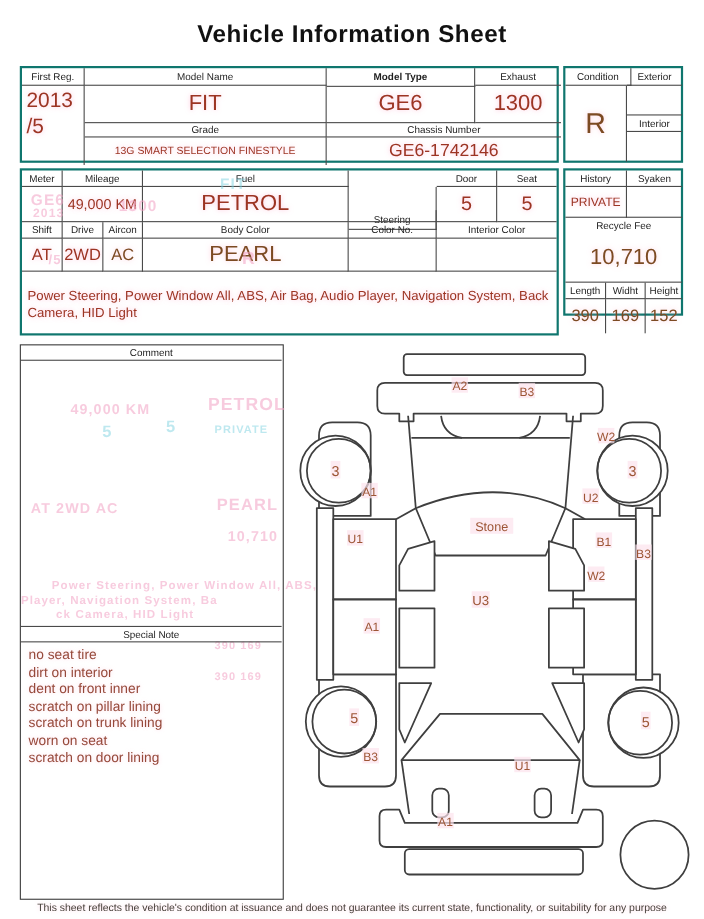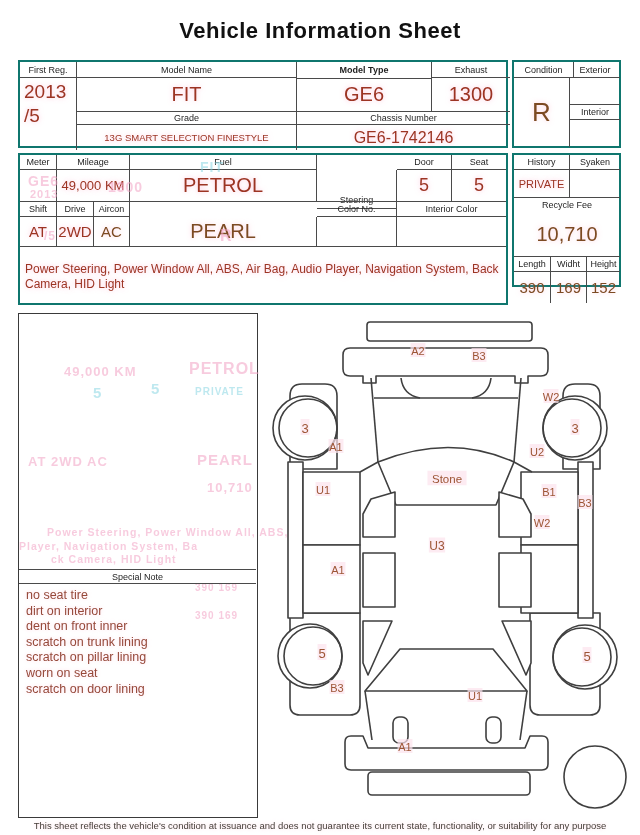--- a/index.html
+++ b/index.html
@@ -76,20 +76,21 @@
     <div class="c br bb" style="left:0;top:15px;width:37px;height:32px;"></div>
     <div class="c v br bb" style="left:37px;top:15px;width:73px;height:32px;font-size:13px;">49,000 KM</div>
     <div class="c v br bb" style="left:110px;top:15px;width:187px;height:32px;font-size:20px;">PETROL</div>
     <div class="c br bb" style="left:297px;top:15px;width:80px;height:32px;"></div>
     <div class="c v br bb" style="left:377px;top:15px;width:55px;height:32px;font-size:18px;">5</div>
     <div class="c v bb" style="left:432px;top:15px;width:54px;height:32px;font-size:18px;">5</div>
 
     <div class="c h br bb" style="left:0;top:47px;width:37px;height:15px;">Shift</div>
     <div class="c h br bb" style="left:37px;top:47px;width:37px;height:15px;">Drive</div>
     <div class="c h br bb" style="left:74px;top:47px;width:36px;height:15px;">Aircon</div>
+    <div class="c h br bb" style="left:110px;top:47px;width:187px;height:15px;">Body Color</div>
     <div class="c h br bb" style="left:297px;top:47px;width:80px;height:15px;">Color No.</div>
     <div class="c h bb" style="left:377px;top:47px;width:109px;height:15px;">Interior Color</div>
 
     <div class="c v br bb" style="left:0;top:62px;width:37px;height:30px;font-size:15px;">AT</div>
     <div class="c v br bb" style="left:37px;top:62px;width:37px;height:30px;font-size:15px;">2WD</div>
     <div class="c vbrown br bb" style="left:74px;top:62px;width:36px;height:30px;font-size:15px;">AC</div>
     <div class="c vbrown br bb" style="left:110px;top:62px;width:187px;height:30px;font-size:20px;">PEARL</div>
     <div class="c br bb" style="left:297px;top:62px;width:80px;height:30px;"></div>
     <div class="c bb" style="left:377px;top:62px;width:109px;height:30px;"></div>
 
@@ -114,42 +115,43 @@
     <div class="c vbrown bb" style="left:0;top:57px;width:106px;height:45px;font-size:20px;">10,710</div>
     <div class="c h br bb" style="left:0;top:102px;width:37px;height:15px;">Length</div>
     <div class="c h br bb" style="left:37px;top:102px;width:36px;height:15px;">Widht</div>
     <div class="c h bb" style="left:73px;top:102px;width:33px;height:15px;">Height</div>
     <div class="c vbrown br" style="left:0;top:117px;width:37px;height:31px;font-size:15px;">390</div>
     <div class="c vbrown br" style="left:37px;top:117px;width:36px;height:31px;font-size:15px;">169</div>
     <div class="c vbrown" style="left:73px;top:117px;width:33px;height:31px;font-size:15px;">152</div>
   </div>
 
   <div class="box-thin" style="left:18px;top:313px;width:240px;height:505px;">
+    <div class="c h bb" style="left:0;top:0;width:237px;height:14px;">Comment</div>
     <div id="ghost-comment" style="position:absolute;left:0;top:14px;width:237px;height:300px;pointer-events:none;">
         <span class="ghost gpink" style="left: 45px; top: 36px; font-size: 13px;">49,000 KM</span>
         <span class="ghost gpink" style="left: 170px; top: 32px; font-size: 16px;">PETROL</span>
         <span class="ghost gcyan" style="left: 74px; top: 56px; font-size: 15px;">5</span>
         <span class="ghost gcyan" style="left: 132px; top: 52px; font-size: 15px;">5</span>
         <span class="ghost gcyan" style="left: 176px; top: 58px; font-size: 10px;">PRIVATE</span>
         <span class="ghost gpink" style="left: 9px; top: 126px; font-size: 13px;">AT  2WD  AC</span>
         <span class="ghost gpink" style="left: 178px; top: 123px; font-size: 15px;">PEARL</span>
         <span class="ghost gpink" style="left: 188px; top: 152px; font-size: 13px;">10,710</span>
         <span class="ghost gpink" style="left: 28px; top: 198px; font-size: 10.5px;">Power Steering, Power Window  All, ABS, Air</span>
         <span class="ghost gpink" style="left: 0px; top: 212px; font-size: 10.5px;">Player, Navigation System, Ba</span>
         <span class="ghost gpink" style="left: 32px; top: 225px; font-size: 10.5px;">ck Camera, HID Light</span>
         <span class="ghost gpink" style="left: 176px; top: 254px; font-size: 10px;">390  169</span>
         <span class="ghost gpink" style="left: 176px; top: 282px; font-size: 10px;">390  169</span>
       </div>
     <div class="c h bt bb" style="left:0;top:255px;width:237px;height:15px;">Special Note</div>
     <div id="special-note-list" style="position:absolute;left:7px;top:274px;width:226px;">
         <div class="sn-item">no seat tire</div>
         <div class="sn-item">dirt on interior</div>
         <div class="sn-item">dent on front inner</div>
+        <div class="sn-item">scratch on pillar lining</div>
         <div class="sn-item">scratch on trunk lining</div>
-        <div class="sn-item">scratch on pillar lining</div>
         <div class="sn-item">worn on seat</div>
         <div class="sn-item">scratch on door lining</div>
       </div>
   </div>
 
   <svg id="car-svg" viewBox="0 0 364 495" width="364" height="495" style="position:absolute;left:268px;top:315px;">
     <g fill="#ffffff" stroke="#3f3f3f" stroke-width="1.6" stroke-linejoin="round">
 
       <path d="M22,154 L22,81 Q22,69 34,69 L57,69 Q69,69 69,81 L69,154 Z"></path>
       <path d="M295,154 L295,81 Q295,69 307,69 L320,69 Q332,69 332,81 L332,154 Z"></path>

